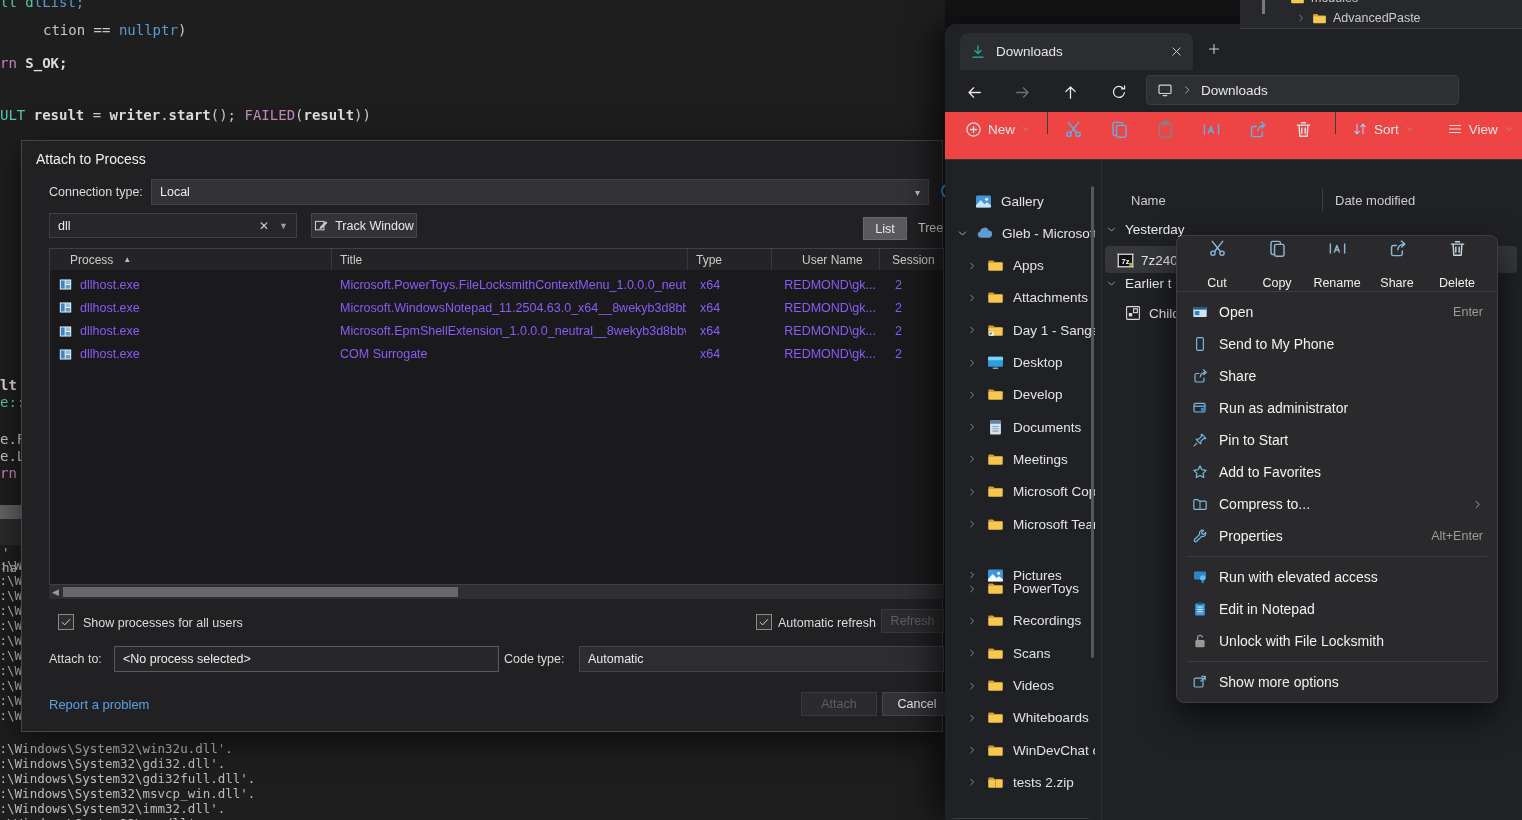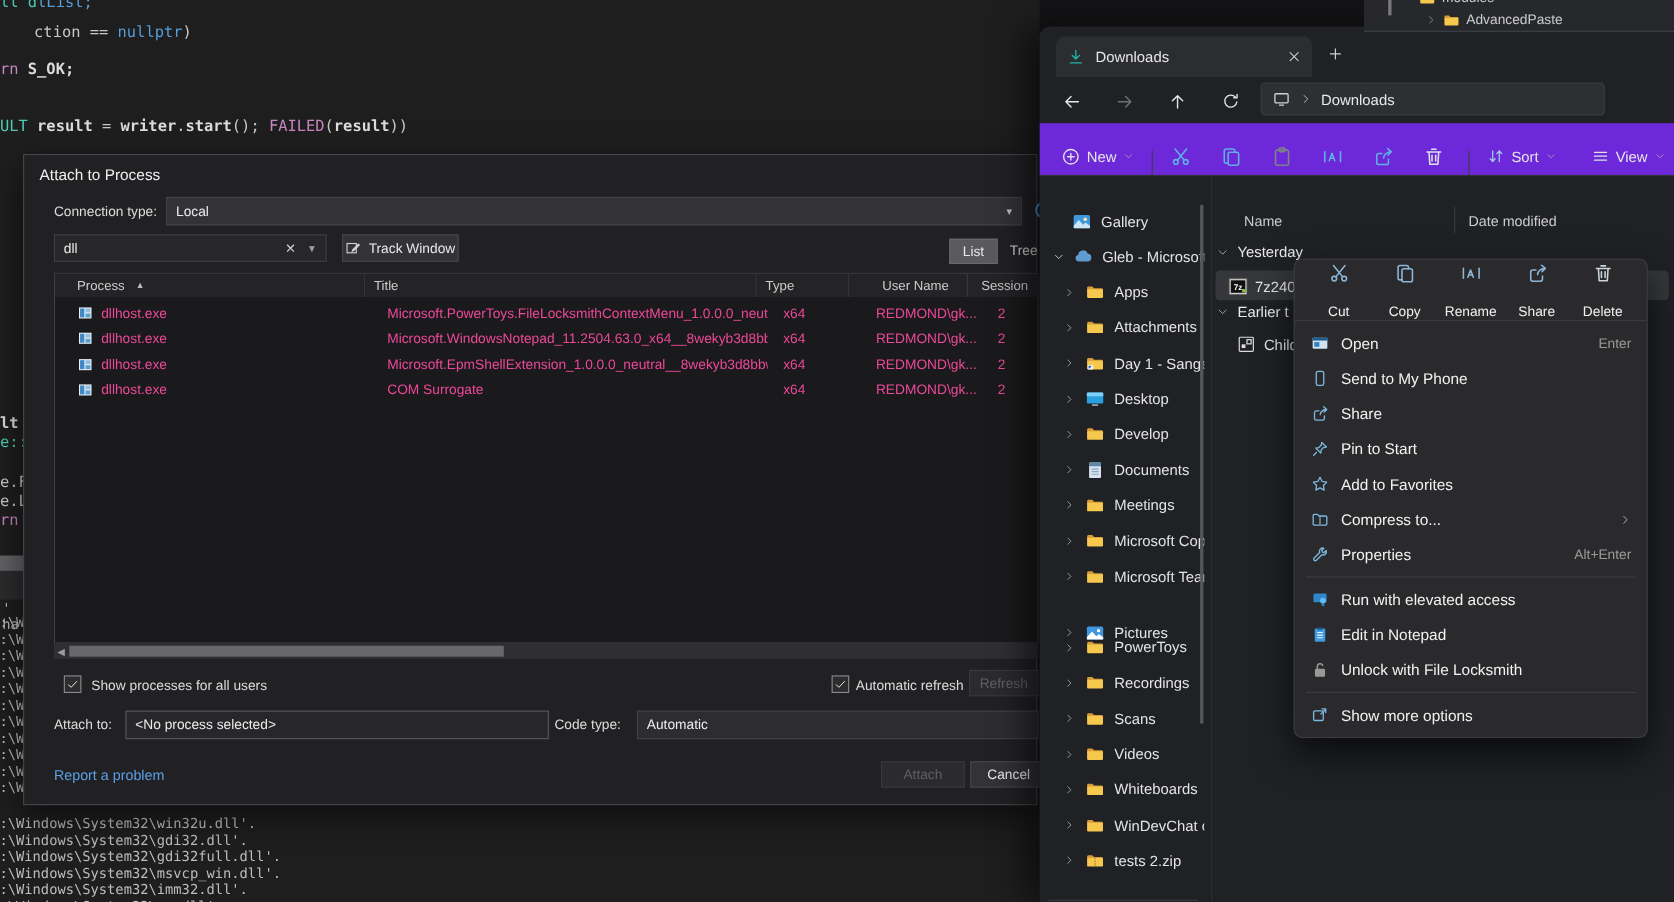--- a/index.html
+++ b/index.html
@@ -17,32 +17,32 @@
 .dlgtitle{position:absolute;left:14px;top:10px;font-size:14px;color:#f0f0f0}
 .dlglabel{position:absolute;color:#dcdcdc}
 .combo{position:absolute;background:#333337;border:1px solid #434348;color:#ececec;display:flex;align-items:center;padding:0 8px}
 .combochev{margin-left:auto;color:#bfbfbf;font-size:10px}
 .vsinput{position:absolute;background:#27272a;border:1px solid #3f3f46;color:#ececec;display:flex;align-items:center;padding:0 8px}
 .vsbtn{position:absolute;background:#333337;border:1px solid #46464c;color:#e8e8e8;display:flex;align-items:center;justify-content:center;gap:6px}
 .vsbtn.disabled{background:#2b2b2e;border-color:#3a3a3e;color:#5f5f64}
 #proc-table{position:absolute;left:27px;top:107px;width:895px;height:337px;background:#1a1a1c;border:1px solid #3f3f46}
 .th{position:absolute;top:0;height:21px;background:#242427;border-right:1px solid #38383c;color:#cccccc;display:flex;align-items:center;padding-left:8px;font-size:12px}
 .thead-row{position:absolute;left:0;top:0;width:100%;height:21px;border-bottom:1px solid #38383c;background:#242427}
-.prow{position:absolute;left:12px;width:100%;height:23px;color:#ec4899}
+.prow{position:absolute;left:0;width:100%;height:23px;color:#8b5cf6}
 .pcell{position:absolute;top:0;height:23px;display:flex;align-items:center;white-space:nowrap;overflow:hidden}
 .hscroll{position:absolute;left:27px;top:444px;width:895px;height:14px;background:#2f2f33;display:flex;align-items:center}
 .hthumb{position:absolute;left:14px;top:2px;width:395px;height:10px;background:#68686b}
 .cb{position:absolute;width:16px;height:16px;background:#2d2d30;border:1px solid #8a8a8a;display:flex;align-items:center;justify-content:center}
 .link{color:#5aa0e6}
 
 #explorer{position:absolute;left:945px;top:24px;width:577px;height:796px;background:#1f2124;border-top-left-radius:10px;box-shadow:-14px 0 30px rgba(0,0,0,.55);overflow:hidden}
 .tab{position:absolute;left:15px;top:9px;width:233px;height:37px;background:#2b2d31;border-radius:8px 8px 0 0;display:flex;align-items:center;padding:0 10px;gap:10px}
 .navbtn{position:absolute;top:53px;width:34px;height:30px;display:flex;align-items:center;justify-content:center;border-radius:4px}
 #addrbar{position:absolute;left:201px;top:51px;width:313px;height:30px;background:#2d2f33;border:1px solid #3a3c40;border-radius:4px;display:flex;align-items:center;padding:0 10px;gap:8px;font-size:13.5px;color:#e8e8e8}
-#cmdbar{position:absolute;left:0;top:88px;width:577px;height:48px;background:#6d28d9;border-bottom:1px solid #323438;display:flex;align-items:flex-end}
+#cmdbar{position:absolute;left:0;top:88px;width:577px;height:48px;background:#ef4444;border-bottom:1px solid #323438;display:flex;align-items:flex-start}
 .tbtn{display:flex;align-items:center;justify-content:center;gap:6px;height:34px;border-radius:4px;padding:0 8px}
 .tsep{width:1px;height:22px;background:#3b3d41;margin:0 8px}
 #sidebar{position:absolute;left:0;top:136px;width:155px;height:660px;overflow:hidden}
 .sbitem{position:absolute;left:4px;width:146px;height:30px;display:flex;align-items:center;border-radius:4px;font-size:13.5px;color:#e4e4e4;white-space:nowrap;overflow:hidden}
 #filelist{position:absolute;left:158px;top:136px;width:419px;height:660px;font-size:13.5px}
 .grouphdr{position:absolute;display:flex;align-items:center;gap:8px;color:#eaeaea;font-size:13.5px}
 .selrow{position:absolute;left:2px;top:86px;width:412px;height:27px;background:#35373a;border-radius:4px}
 
 #slntree{position:absolute;left:1240px;top:0;width:282px;height:29px;background:#26282c;border-bottom:1px solid #3e4045;overflow:hidden;font-size:12.5px;color:#cccccc}
 
@@ -55,21 +55,21 @@
 .ilabel{white-space:nowrap;overflow:hidden}
 </style>
 </head>
 <body>
 
 <div id="root">
 
   <div id="vs">
     <div id="vs-code">
         <div class="codeline" style="position: absolute; left: 0px; top: -6px;"><span class="tk-teal">ll d</span><span class="tk-blue">lList;</span></div>
-        <div class="codeline" style="position: absolute; left: 4px; top: 22px; padding-left: 27px;"><span class="tk-plain">ction </span><span class="tk-plain">== </span><span class="tk-blue">nullptr</span><span class="tk-plain">)</span></div>
+        <div class="codeline" style="position: absolute; left: 16px; top: 22px; padding-left: 27px;"><span class="tk-plain">ction </span><span class="tk-plain">== </span><span class="tk-blue">nullptr</span><span class="tk-plain">)</span></div>
         <div class="codeline" style="position: absolute; left: 0px; top: 55px;"><span class="tk-purple">rn </span><span class="tk-bold">S_OK;</span></div>
         <div class="codeline" style="position: absolute; left: 0px; top: 107px;"><span class="tk-teal">ULT </span><span class="tk-bold">result</span><span class="tk-plain"> = </span><span class="tk-bold">writer</span><span class="tk-plain">.</span><span class="tk-bold">start</span><span class="tk-plain">(); </span><span class="tk-purple">FAILED</span><span class="tk-plain">(</span><span class="tk-bold">result</span><span class="tk-plain">))</span></div>
         <div class="codeline" style="position: absolute; left: 0px; top: 377px;"><span class="tk-bold">lt</span></div>
         <div class="codeline" style="position: absolute; left: 0px; top: 394px;"><span class="tk-teal">e::</span></div>
         <div class="codeline" style="position: absolute; left: 0px; top: 431px;"><span class="tk-plain">e.F</span></div>
         <div class="codeline" style="position: absolute; left: 0px; top: 448px;"><span class="tk-plain">e.L</span></div>
         <div class="codeline" style="position: absolute; left: 0px; top: 465px;"><span class="tk-purple">rn</span></div>
       </div>
     <div class="abs" style="left:0;top:505px;width:21px;height:14px;background:#636366"></div>
     <div class="abs" style="left:0;top:519px;width:21px;height:26px;background:#2c2c2e"></div>
@@ -822,20 +822,30 @@
           <span style="display:inline-flex;width:17px;justify-content:center">
             <svg width="16" height="16" viewBox="0 0 16 16" fill="none" stroke="#7db8e0" stroke-width="1.2" stroke-linecap="round" stroke-linejoin="round">
               <path d="M7 5.5H4.6A1.6 1.6 0 0 0 3 7.1v5.3A1.6 1.6 0 0 0 4.6 14h5.8A1.6 1.6 0 0 0 12 12.4V10"></path>
               <path d="M8.2 9c.4-3 2.4-4.5 5.4-4.7M11.3 1.8l2.9 2.4-2.6 2.5"></path>
             </svg>
           </span>
           <span>Share</span>
         </div>
         <div class="mi">
           <span style="display:inline-flex;width:17px;justify-content:center">
+            <svg width="16" height="16" viewBox="0 0 16 16">
+              <rect x="2" y="3.4" width="11" height="8.6" rx="1.2" fill="none" stroke="#7db8e0" stroke-width="1.2"></rect>
+              <path d="M2 6.2h11" stroke="#7db8e0" stroke-width="1.2"></path>
+              <path d="M11.4 7.4c.9.5 1.8.7 2.7.7 0 2.4-.9 4-2.7 4.9-1.8-.9-2.7-2.5-2.7-4.9.9 0 1.8-.2 2.7-.7z" fill="#2f86c8"></path>
+            </svg>
+          </span>
+          <span>Run as administrator</span>
+        </div>
+        <div class="mi">
+          <span style="display:inline-flex;width:17px;justify-content:center">
             <svg width="16" height="16" viewBox="0 0 16 16" fill="none" stroke="#7db8e0" stroke-width="1.2" stroke-linecap="round" stroke-linejoin="round">
               <path d="M9.6 2.2l4.2 4.2-2.6.5-2.1 2.1-.4 2.9-4.6-4.6 2.9-.4 2.1-2.1zM4.7 11.3L2.2 13.8"></path>
             </svg>
           </span>
           <span>Pin to Start</span>
         </div>
         <div class="mi">
           <span style="display:inline-flex;width:17px;justify-content:center">
             <svg width="16" height="16" viewBox="0 0 16 16" fill="none" stroke="#7db8e0" stroke-width="1.2" stroke-linecap="round" stroke-linejoin="round">
               <path d="M8 1.9l1.9 3.8 4.2.6-3 3 .7 4.2L8 11.5l-3.8 2 .7-4.2-3-3 4.2-.6z"></path>

